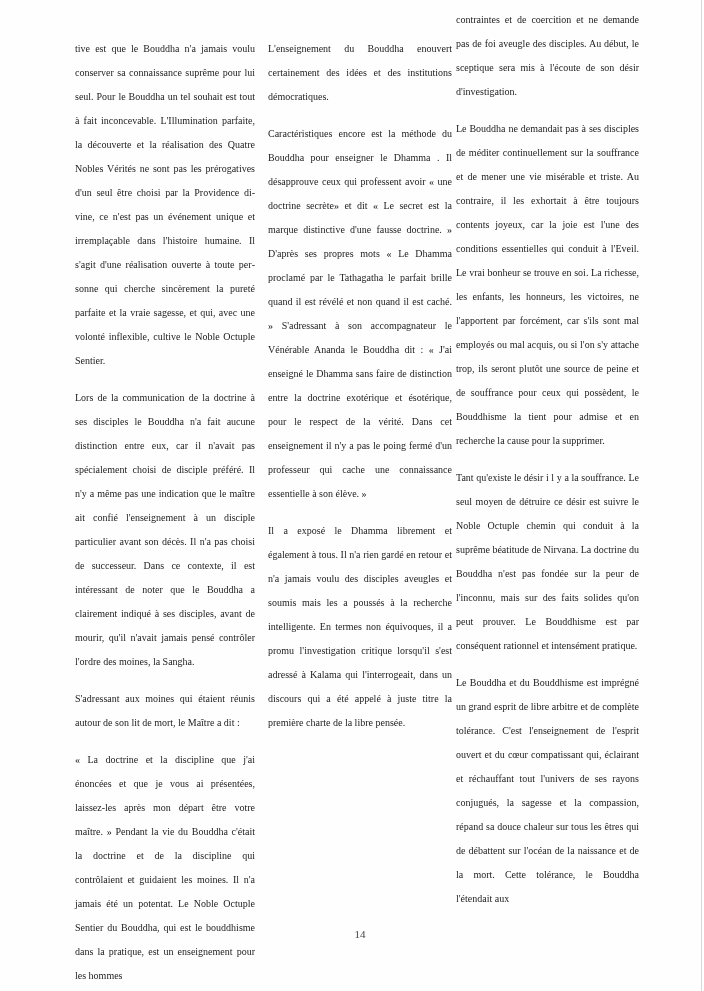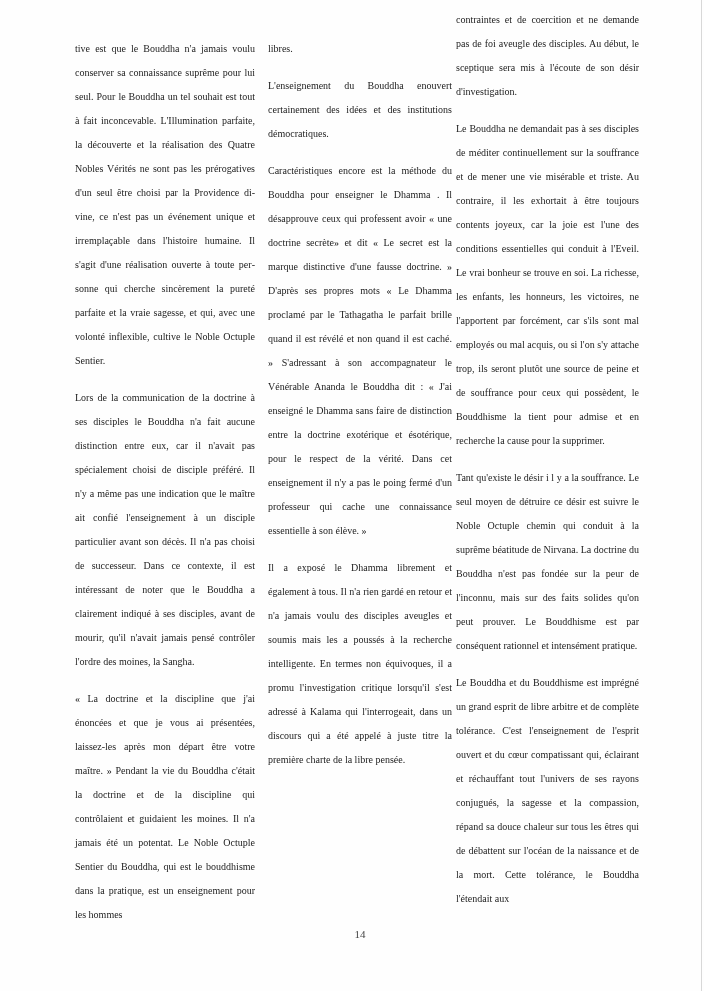--- a/index.html
+++ b/index.html
@@ -53,25 +53,25 @@
     }
   </style>
 </head>
 <body>
 
 <div class="page">
 
   <div class="col col-1">
     <p>tive est que le Bouddha n'a ja­mais voulu conserver sa connaissance suprême pour lui seul. Pour le Bouddha un tel souhait est tout à fait inconceva­ble. L'Illumination parfaite, la découverte et la réalisation des Quatre Nobles Vérités ne sont pas les prérogatives d'un seul être choisi par la Providence di­vine, ce n'est pas un événement unique et irremplaçable dans l'histoire humaine. Il s'agit d'une réalisation ouverte à toute per­sonne qui cherche sincèrement la pureté parfaite et la vraie sa­gesse, et qui, avec une volonté inflexible, cultive le Noble Oc­tuple Sentier.</p>
     <p>Lors de la communication de la doctrine à ses disciples le Bouddha n'a fait aucune distinc­tion entre eux, car il n'avait pas spécialement choisi de disciple préféré. Il n'y a même pas une indication que le maître ait confié l'enseignement à un disci­ple particulier avant son décès. Il n'a pas choisi de successeur. Dans ce contexte, il est intéres­sant de noter que le Bouddha a clairement indiqué à ses disci­ples, avant de mourir, qu'il n'avait jamais pensé contrôler l'ordre des moines, la Sangha.</p>
+    <p>S'adressant aux moines qui étaient réunis autour de son lit de mort, le Maître a dit :</p>
     <p>« La doctrine et la discipline que j'ai énoncées et que je vous ai présentées, laissez-les après mon départ être votre maître. » Pen­dant la vie du Bouddha c'était la doctrine et de la discipline qui contrôlaient et guidaient les moines. Il n'a jamais été un po­tentat. Le Noble Octuple Sentier du Bouddha, qui est le boudd­hisme dans la pratique, est un enseignement pour les hommes</p>
   </div>
 
   <div class="col col-2">
-    <p>libres.</p>
     <p>L'enseignement du Bouddha en­ouvert certainement des idées et des institutions démocrati­ques.</p>
     <p>Caractéristiques encore est la méthode du Bouddha pour en­seigner le Dhamma . Il désap­prouve ceux qui professent avoir « une doctrine secrète» et dit « Le secret est la marque distincti­ve d'une fausse doctrine. » D'après ses propres mots « Le Dhamma proclamé par le Tatha­gatha le parfait brille quand il est révélé et non quand il est ca­ché. » S'adressant à son accom­pagnateur le Vénérable Ananda le Bouddha dit : « J'ai enseigné le Dhamma sans faire de distinc­tion entre la doctrine exotérique et ésotérique, pour le respect de la vérité. Dans cet enseignement il n'y a pas le poing fermé d'un professeur qui cache une connaissance essentielle à son élève. »</p>
     <p>Il a exposé le Dhamma libre­ment et également à tous. Il n'a rien gardé en retour et n'a jamais voulu des disciples aveugles et soumis mais les a poussés à la recherche intelligente. En termes non équivoques, il a promu l'in­vestigation critique lorsqu'il s'est adressé à Kalama qui l'interro­geait, dans un discours qui a été appelé à juste titre la première charte de la libre pensée.</p>
   </div>
 
   <div class="col col-3">
     <p>contraintes et de coercition et ne demande pas de foi aveugle des disciples. Au début, le sceptique sera mis à l'écoute de son désir d'investigation.</p>
     <p>Le Bouddha ne demandait pas à ses disciples de méditer conti­nuellement sur la souffrance et de mener une vie misérable et triste. Au contraire, il les exhor­tait à être toujours contents joyeux, car la joie est l'une des conditions essentielles qui conduit à l'Eveil. Le vrai bon­heur se trouve en soi. La riches­se, les enfants, les honneurs, les victoires, ne l'apportent par for­cément, car s'ils sont mal em­ployés ou mal acquis, ou si l'on s'y attache trop, ils seront plutôt une source de peine et de souf­france pour ceux qui possèdent, le Bouddhisme la tient pour ad­mise et en recherche la cause pour la supprimer.</p>
     <p>Tant qu'existe le désir i l y a la souffrance. Le seul moyen de détruire ce désir est suivre le Noble Octuple chemin qui conduit à la suprême béatitude de Nirvana.   La doctrine du Bouddha n'est pas fondée sur la peur de l'inconnu, mais sur des faits solides qu'on peut prouver. Le Bouddhisme est par conséquent rationnel et intensé­ment pratique.</p>
     <p>Le Bouddha et du Bouddhisme est imprégné un grand esprit de libre arbitre et de complète tolé­rance. C'est l'enseignement de l'esprit ouvert et du cœur com­patissant qui, éclairant et ré­chauffant tout l'univers de ses rayons conjugués, la sagesse et la compassion, répand sa douce chaleur sur tous les êtres qui de débattent sur l'océan de la nais­sance et de la mort. Cette tolé­rance, le Bouddha l'étendait aux</p>

